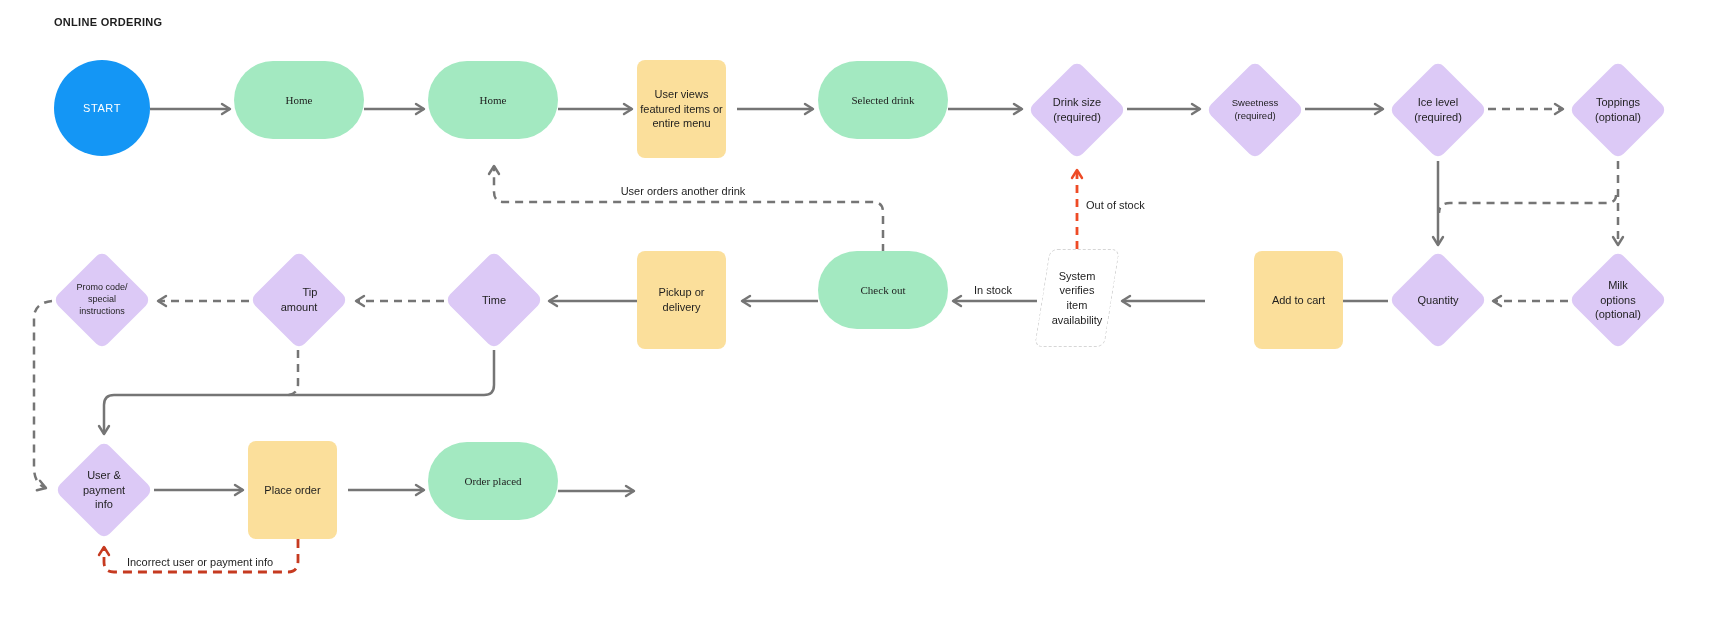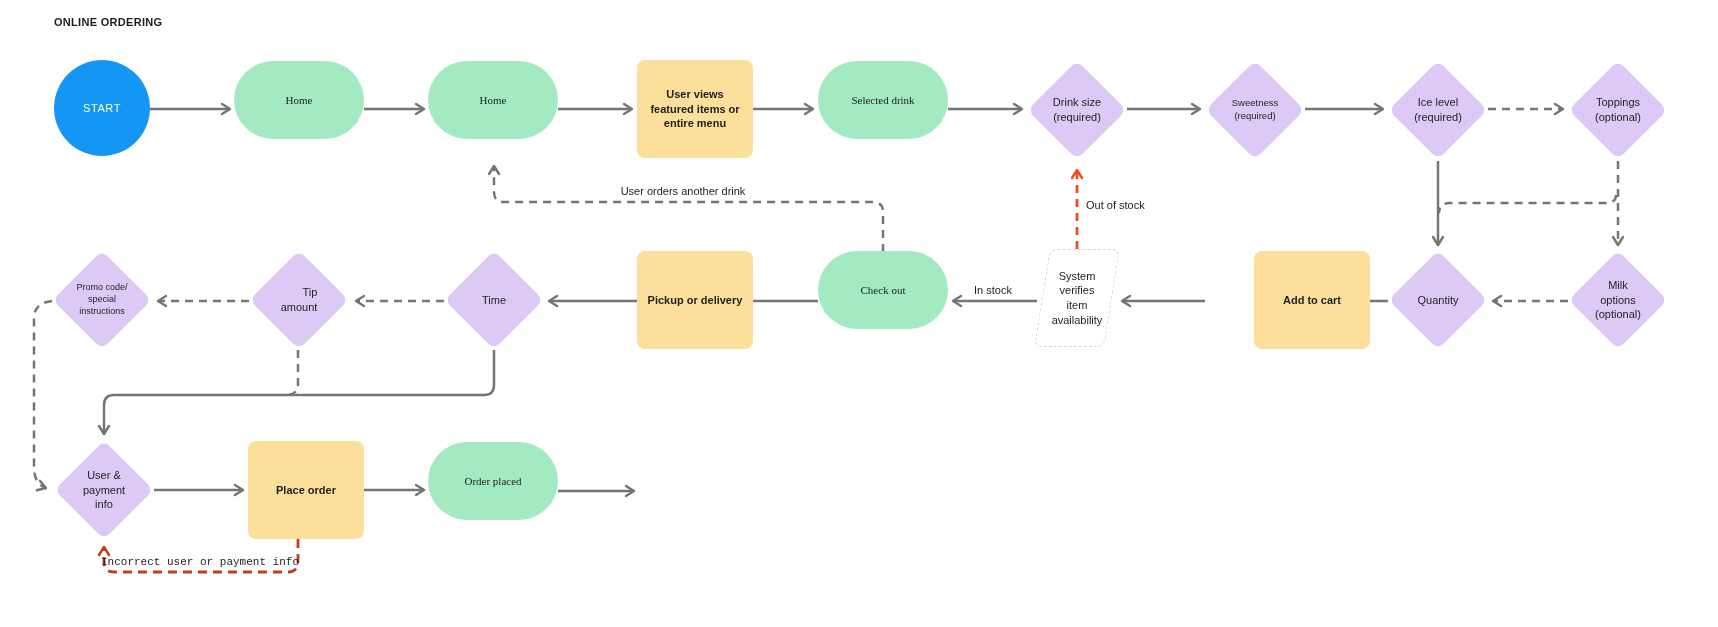--- a/index.html
+++ b/index.html
@@ -26,21 +26,21 @@
   #arrow-red-bright path{stroke:var(--error_bright);}
   #arrow-red-dark path{stroke:var(--error);}
   .node{
     position:absolute;display:flex;align-items:center;justify-content:center;
     text-align:center;font-size:11px;line-height:1.32;color:var(--text);z-index:2;
   }
   .lbl{white-space:pre-line;position:relative;z-index:2;padding:2px;}
   .terminator{width:96px;height:96px;border-radius:50%;background:var(--terminator);
     color:var(--text_on_blue);font-weight:500;letter-spacing:.6px;font-size:11px;}
   .process{width:130px;height:78px;border-radius:40px;background:var(--process);font-family:Liberation Serif, serif;}
-  .io{width:116px;height:98px;border-radius:8px;background:var(--io);font-weight:bold;}
+  .io{width:89px;height:98px;border-radius:8px;background:var(--io);}
   .diamond{width:100px;height:100px;background:transparent;}
   .diamond .shape{position:absolute;left:15px;top:15px;width:70px;height:70px;
     transform:rotate(45deg);border-radius:8px;background:var(--decision);z-index:1;}
   .diamond .lbl{max-width:88px;}
   .para{width:70px;height:98px;}
   .para .shape{position:absolute;left:0;top:0;width:70px;height:98px;transform:skewX(-9deg);
     border:1.5px dashed var(--verify_border);border-radius:8px;background:#fff;z-index:1;}
   .sm{font-size:9.5px;}
   .xs{font-size:9px;}
   .edge-label{position:absolute;font-size:11px;transform:translate(-50%,-50%);
@@ -193,15 +193,15 @@
   <div class="node io" style="left:248px;top:441px;">
     <span class="lbl">Place order</span>
   </div>
   <div class="node process" style="left:428px;top:442px;">
     <span class="lbl">Order placed</span>
   </div>
 
   <div class="edge-label" style="left:683px;top:191px;">User orders another drink</div>
   <div class="edge-label" style="left:993px;top:290px;">In stock</div>
   <div class="edge-label left-anchor" style="left:1086px;top:205px;">Out of stock</div>
-  <div class="edge-label" style="left:200px;top:562px;font-family:Liberation Mono, monospace;">Incorrect user or payment info</div>
+  <div class="edge-label" style="left:200px;top:562px;">Incorrect user or payment info</div>
 
 </div>
 
 </body></html>

